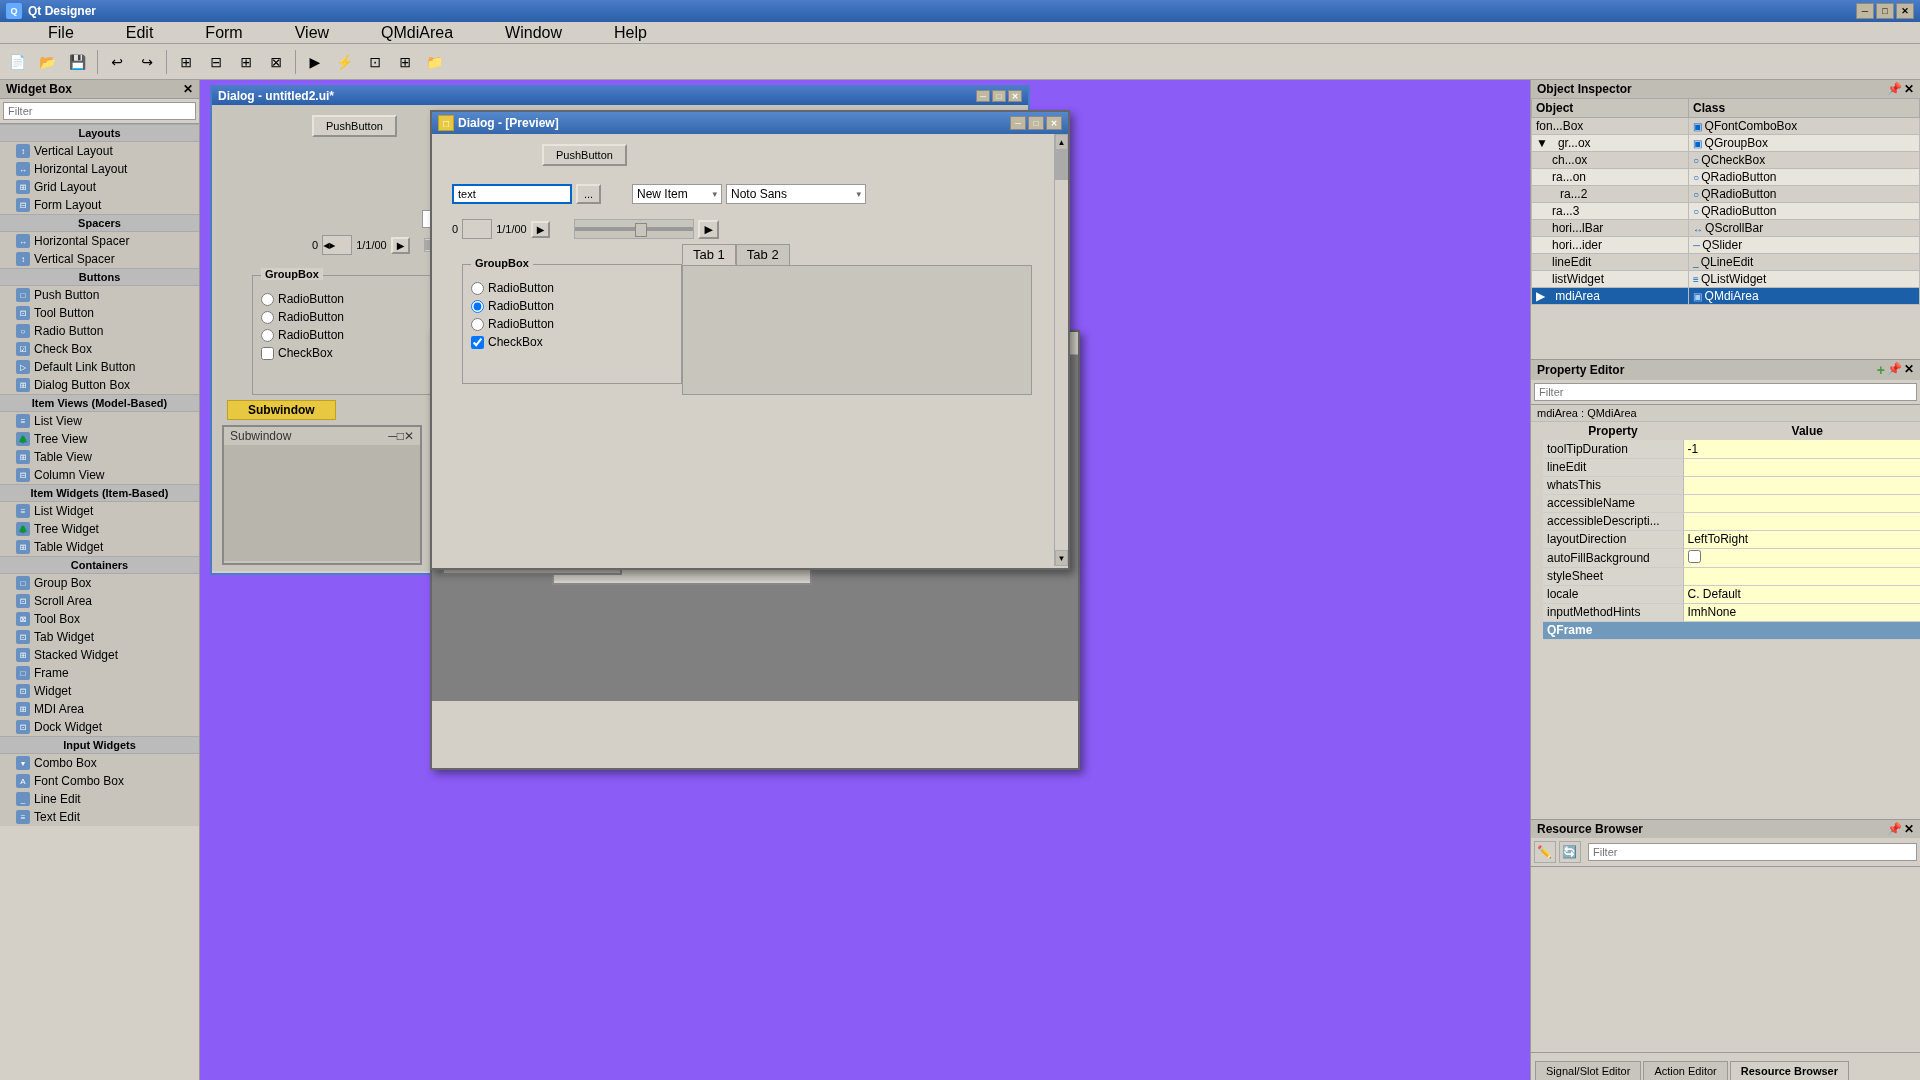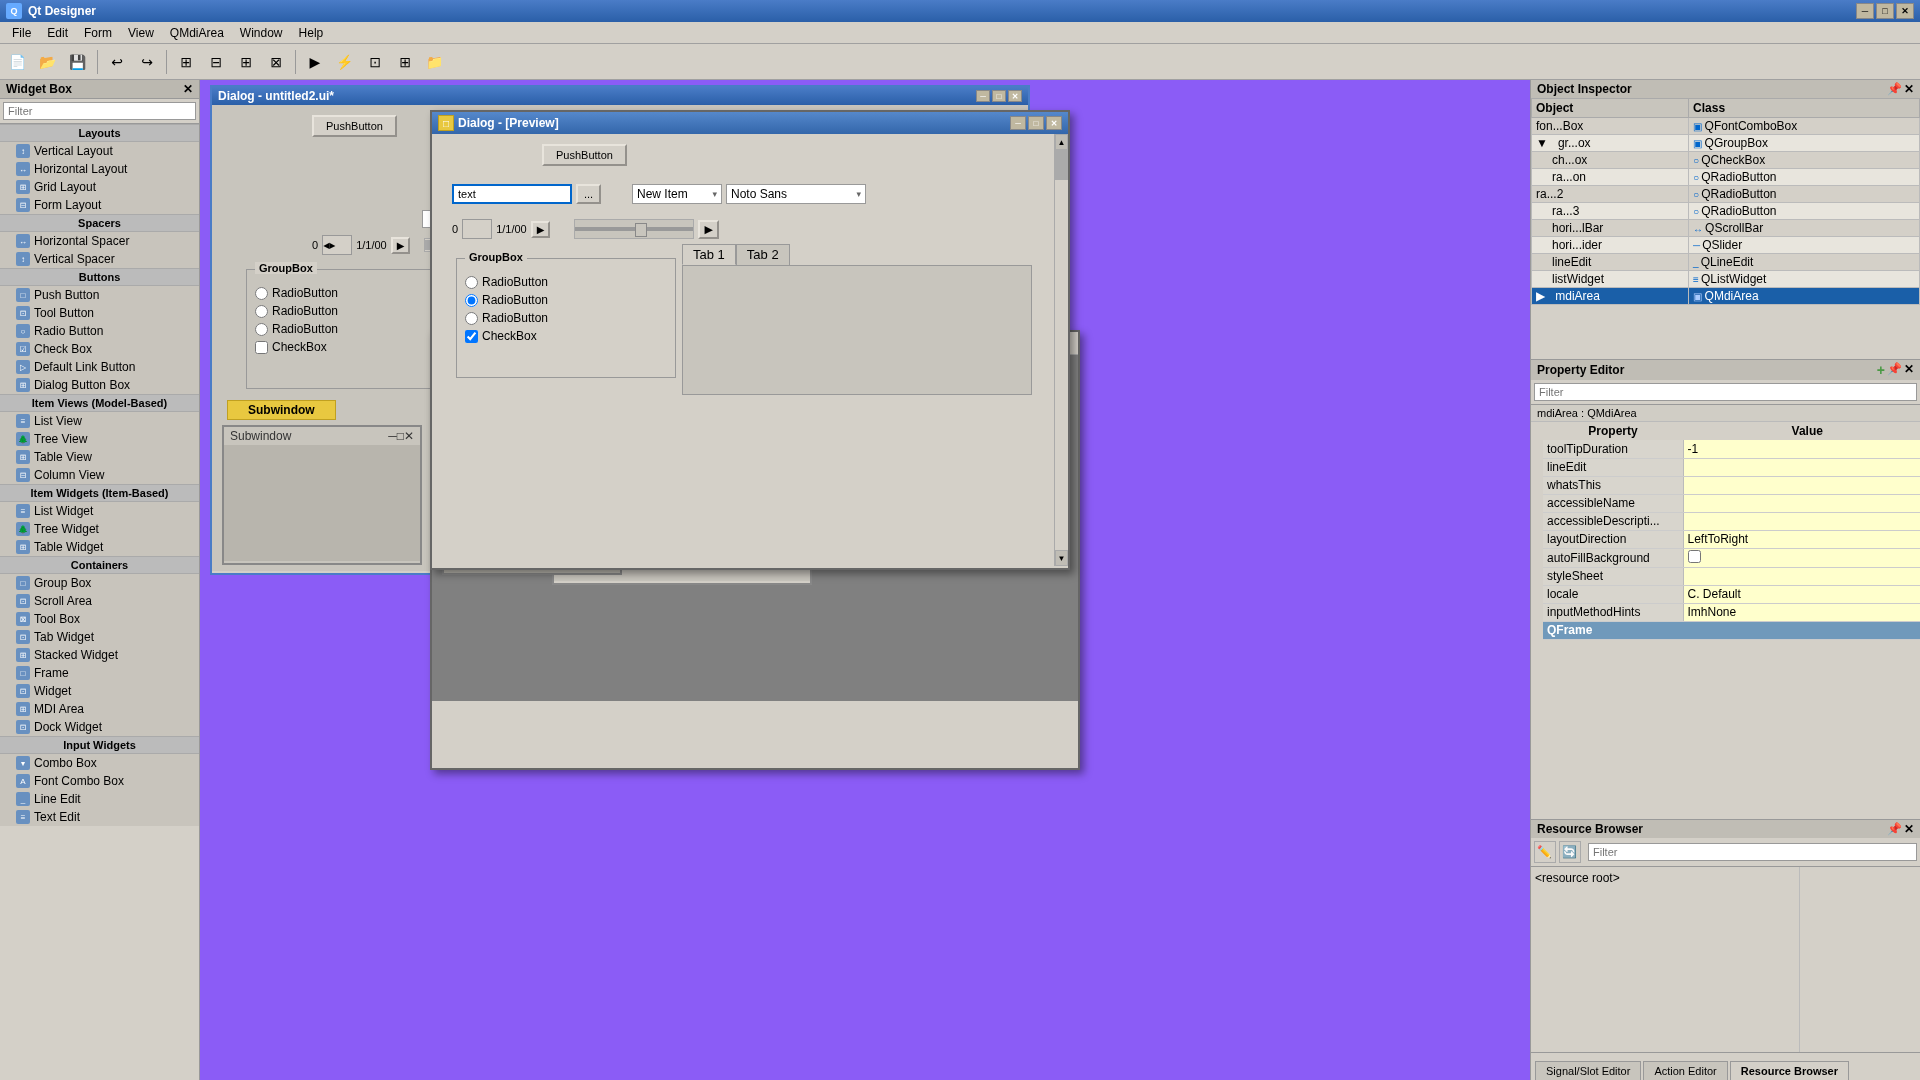--- a/index.html
+++ b/index.html
@@ -6,21 +6,21 @@
     body { background: #d4d0c8; width: 1920px; height: 1080px; overflow: hidden; }
 
     
     .title-bar { background: linear-gradient(to bottom, #4a7cc7, #2a5fa8); height: 22px; display: flex; align-items: center; padding: 0 6px; color: white; font-weight: bold; font-size: 12px; }
     .title-bar-icon { width: 16px; height: 16px; background: #6af; border-radius: 2px; margin-right: 6px; font-size: 9px; display: flex; align-items: center; justify-content: center; }
     .title-bar-controls { margin-left: auto; display: flex; gap: 2px; }
     .title-bar-btn { width: 18px; height: 16px; background: #c0b8a0; border: 1px solid #888; font-size: 9px; display: flex; align-items: center; justify-content: center; cursor: pointer; color: #000; }
 
     
     .menu-bar { background: #d4d0c8; height: 22px; display: flex; align-items: center; padding: 0 4px; border-bottom: 1px solid #a0a0a0; }
-    .menu-item { padding: 2px 8px; cursor: pointer; font-size: 12px; }
+    .menu-item { padding: 2px 8px; cursor: pointer; font-size: 16px; margin-left: 36px; }
 
     
     .toolbar { background: #d4d0c8; height: 36px; display: flex; align-items: center; padding: 0 4px; border-bottom: 1px solid #a0a0a0; gap: 2px; flex-wrap: wrap; }
     .toolbar-btn { width: 28px; height: 28px; background: #d4d0c8; border: 1px solid transparent; display: flex; align-items: center; justify-content: center; cursor: pointer; font-size: 14px; }
     .toolbar-sep { width: 1px; height: 24px; background: #999; margin: 0 3px; }
 
     
     .main-layout { display: flex; height: calc(1080px - 22px - 22px - 36px); }
 
     
@@ -79,21 +79,21 @@
     .form-window { position: absolute; background: #d4d0c8; border: 2px solid #4a7cc7; }
     .form-window-title { background: linear-gradient(to bottom, #4a7cc7, #2a5fa8); color: white; padding: 2px 6px; font-size: 11px; font-weight: bold; display: flex; justify-content: space-between; align-items: center; }
     .form-window-body { padding: 8px; position: relative; }
 
     
     .dialog-win { background: #d4d0c8; border: 2px solid #666; box-shadow: 4px 4px 8px rgba(0,0,0,0.4); position: absolute; }
     .dialog-title { background: linear-gradient(to bottom, #5588cc, #3366aa); color: white; padding: 3px 6px; font-size: 12px; font-weight: bold; display: flex; justify-content: space-between; align-items: center; }
     .dialog-body { padding: 10px; }
 
     
-    .group-box { border: 1px solid #999; padding: 14px 8px 0 8px; position: relative; margin: 14px; }
+    .group-box { border: 1px solid #999; padding: 14px 8px 0 8px; position: relative; margin: 20px; }
     .group-box-label { position: absolute; top: -8px; left: 8px; background: #d4d0c8; padding: 0 4px; font-size: 11px; font-weight: bold; }
 
     
     .radio-row { display: flex; align-items: center; gap: 4px; padding: 2px 0; font-size: 11px; }
     .check-row { display: flex; align-items: center; gap: 4px; padding: 2px 0; font-size: 11px; }
 
     
     .push-btn { background: #d4d0c8; border: 2px outset #e8e4dc; padding: 3px 12px; font-size: 11px; cursor: pointer; display: inline-block; }
 
     
@@ -575,21 +575,21 @@
             <tr>
               <td style="padding-left:20px;">ra...on</td>
               <td>
                 <div style="display:flex;align-items:center;gap:2px;">
                   <span style="color:#0066cc;font-size:10px;">○</span>
                   QRadioButton
                 </div>
               </td>
             </tr>
             <tr>
-              <td style="padding-left:4px;margin-top:40px;">ra...2</td>
+              <td style="padding-left:28px;margin-top:40px;">ra...2</td>
               <td>
                 <div style="display:flex;align-items:center;gap:2px;">
                   <span style="color:#0066cc;font-size:10px;">○</span>
                   QRadioButton
                 </div>
               </td>
             </tr>
             <tr>
               <td style="padding-left:20px;">ra...3</td>
               <td>
@@ -733,23 +733,20 @@
           <span style="cursor:pointer;">📌</span>
           <span style="cursor:pointer;">✕</span>
         </div>
       </div>
       <div class="resource-toolbar">
         <div class="resource-btn" title="Edit Resource">✏️</div>
         <div class="resource-btn" title="Reload">🔄</div>
         <input type="text" class="resource-filter" placeholder="Filter" style="">
       </div>
       <div class="resource-content">
-        <div class="resource-tree">
-          <span>&lt;resource root&gt;</span>
-        </div>
         <div class="resource-preview"></div>
       </div>
 
       <div class="bottom-tabs">
         <div class="bottom-tab">Signal/Slot Editor</div>
         <div class="bottom-tab">Action Editor</div>
         <div class="bottom-tab active">Resource Browser</div>
       </div>
     </div>
   </div>

